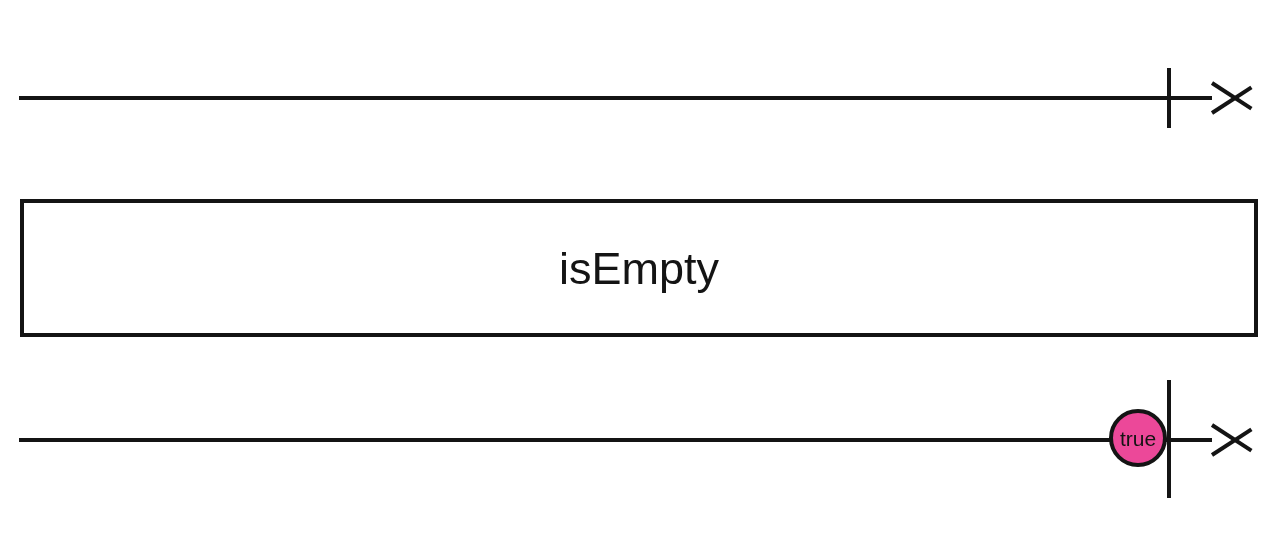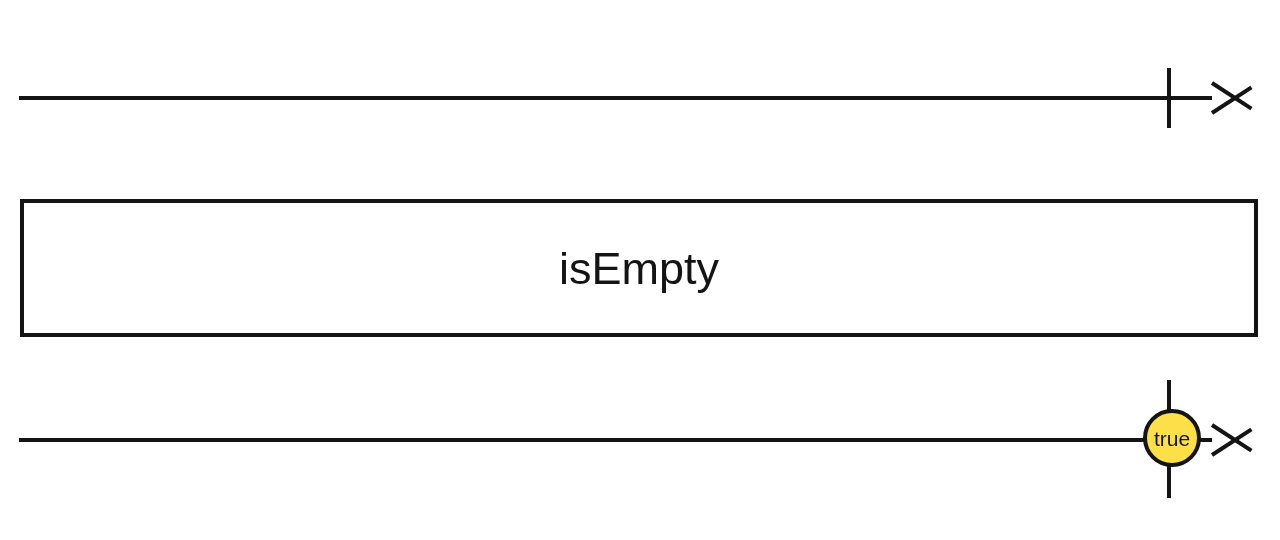--- a/index.html
+++ b/index.html
@@ -127,21 +127,21 @@
   <div class="process-box" id="process-box" style="left: 20px; top: 199px; width: 1238px; height: 138px; background: rgb(255, 255, 255); border-color: rgb(20, 20, 20); border-width: 4px;">
     <div class="process-label" style="font-size: 45px; color: rgb(20, 20, 20);">isEmpty</div>
   </div>
 
   <div class="track">
 
     <div class="hline" id="bottom-line" style="left: 19px; width: 1193px; top: 438px; height: 4px; background: rgb(20, 20, 20);"></div>
 
     <div class="vtick" id="bottom-tick" style="left: 1167px; top: 380px; height: 118px; width: 4px; background: rgb(20, 20, 20);"></div>
 
-    <div class="badge" id="true-badge" style="width: 58px; height: 58px; left: 1143px; top: 409px; background: #fde047; border-color: rgb(20, 20, 20); border-width: 4px;">
+    <div class="badge" id="true-badge" style="width: 58px; height: 58px; left: 1109px; top: 409px; background: #ec4899; border-color: rgb(20, 20, 20); border-width: 4px;">
       <span class="badge-label" style="font-size: 21px; color: rgb(20, 20, 20);">true</span>
     </div>
 
     <div class="arrowhead" id="bottom-arrow" style="left: 1212px; top: 409px;">
       <span class="up" style="background: rgb(20, 20, 20);"></span>
       <span class="dn" style="background: rgb(20, 20, 20);"></span>
     </div>
 
   </div>
 

